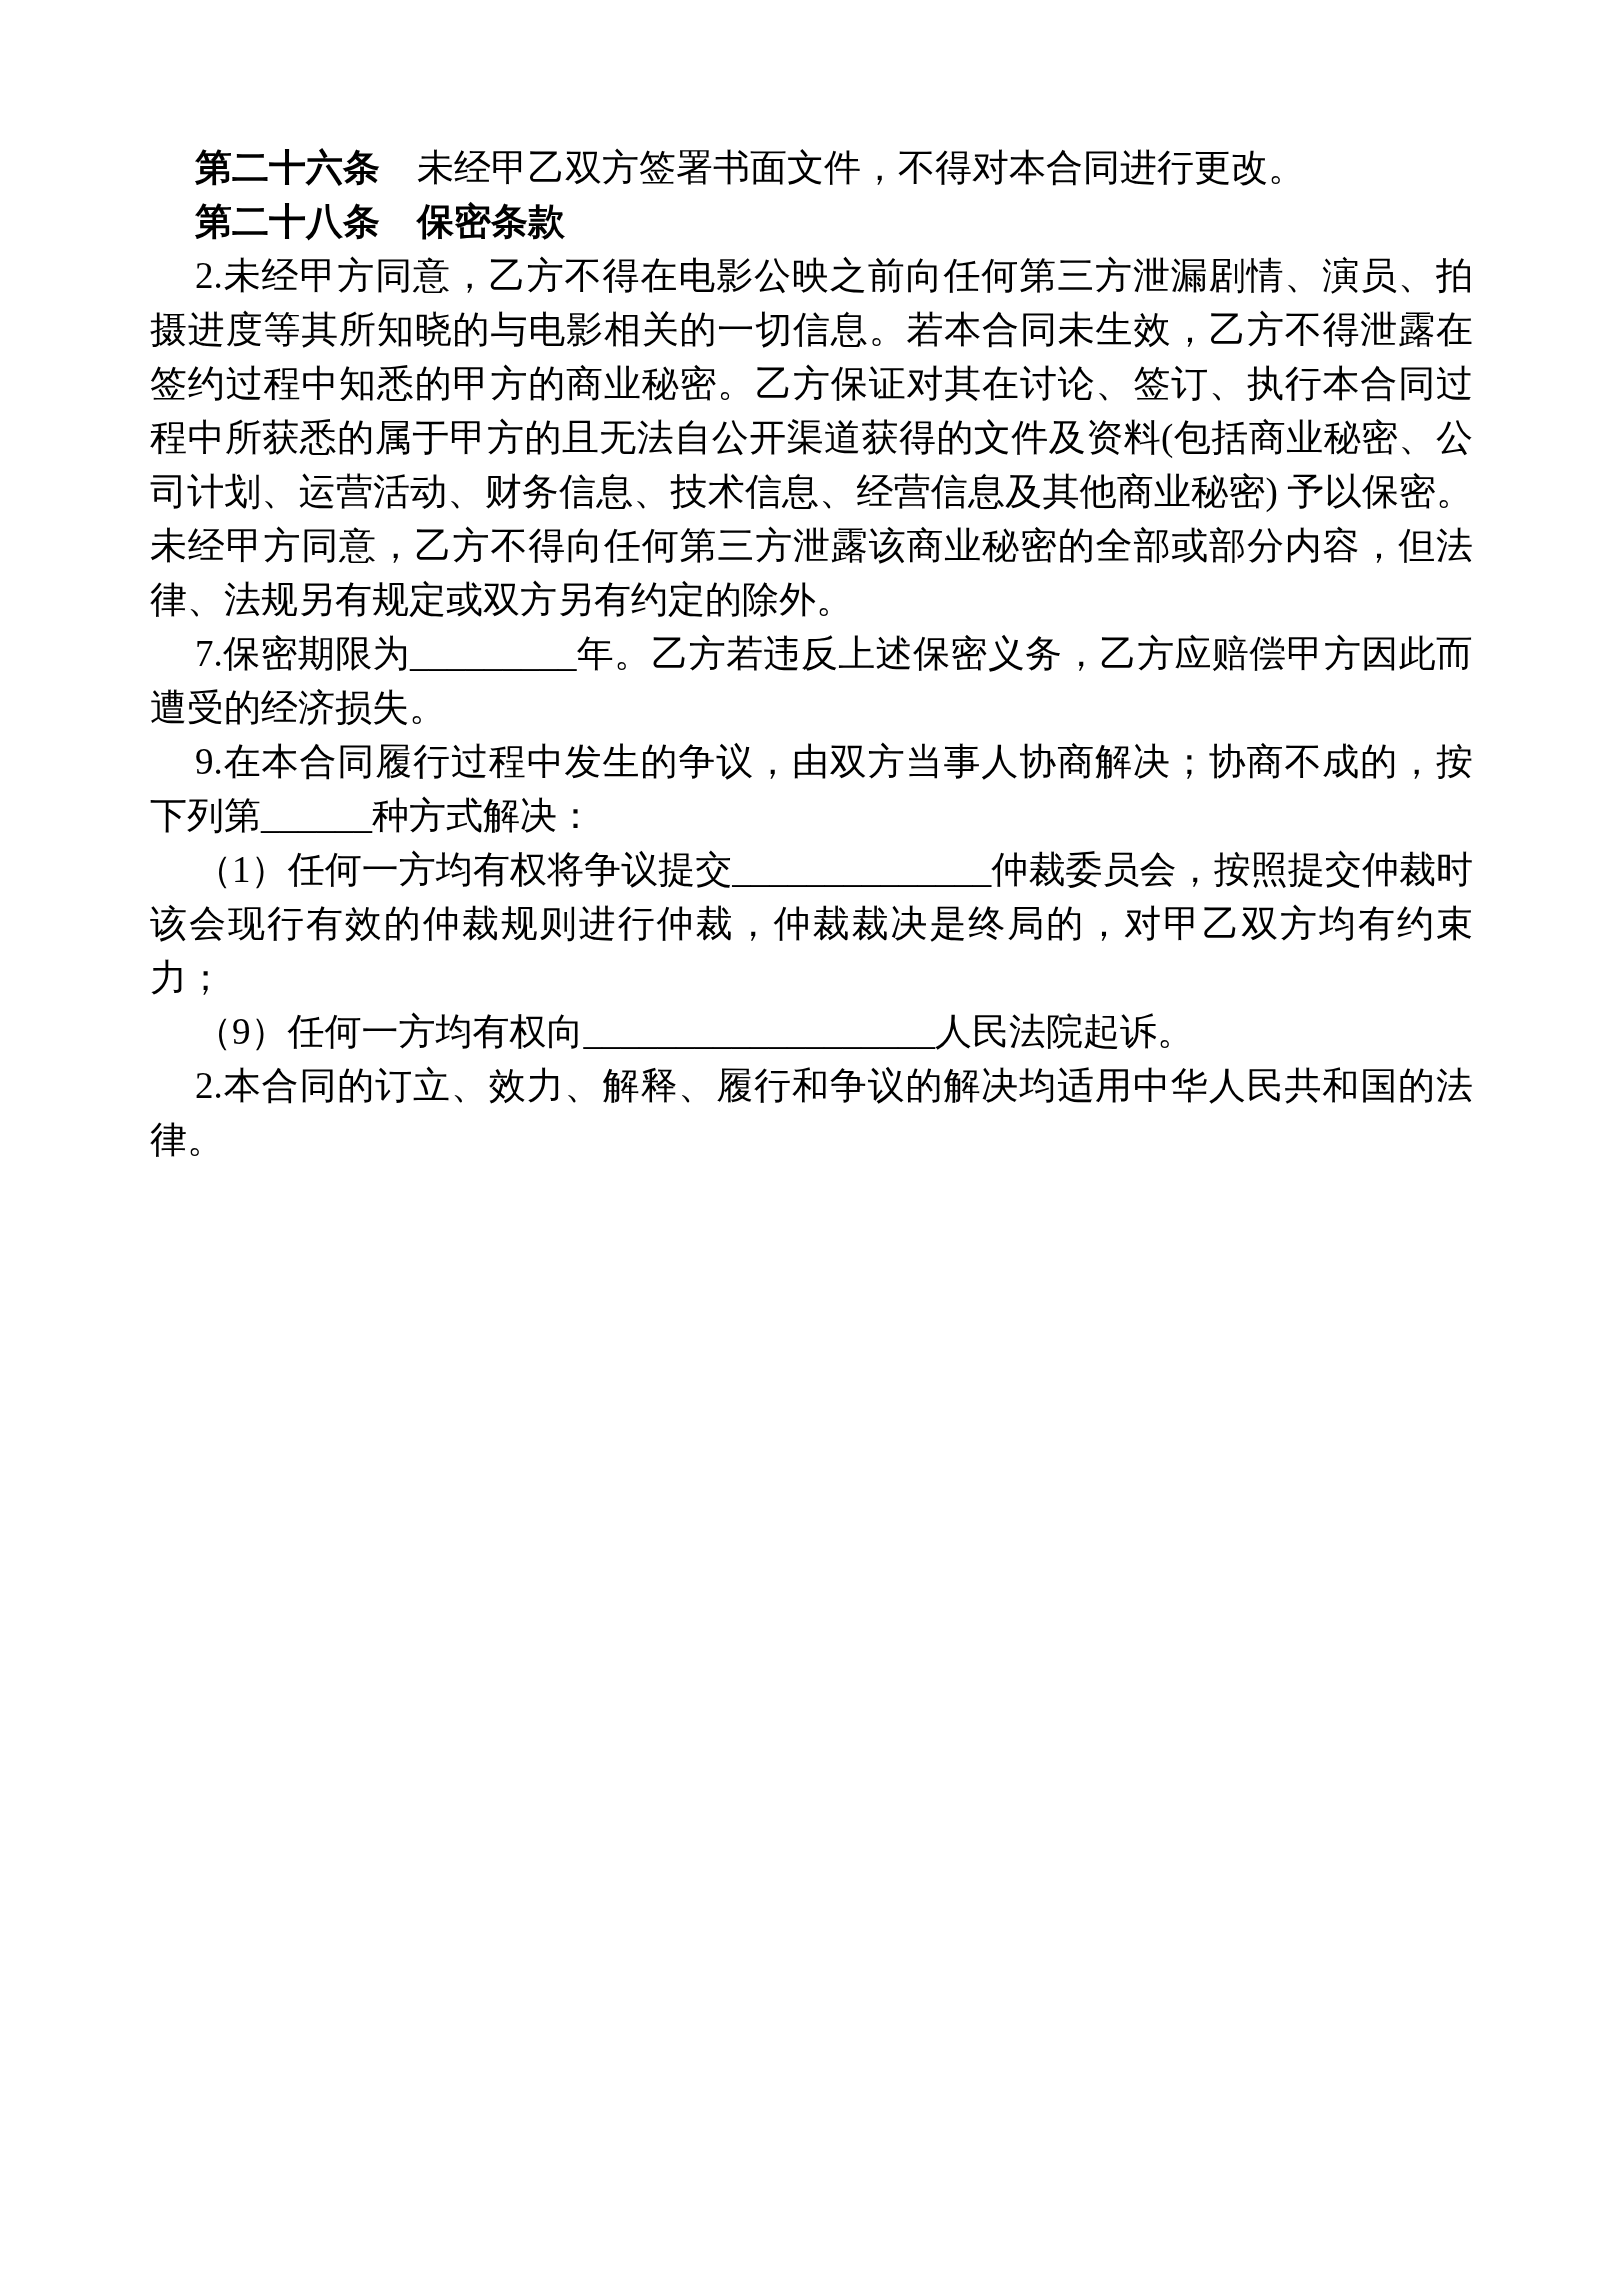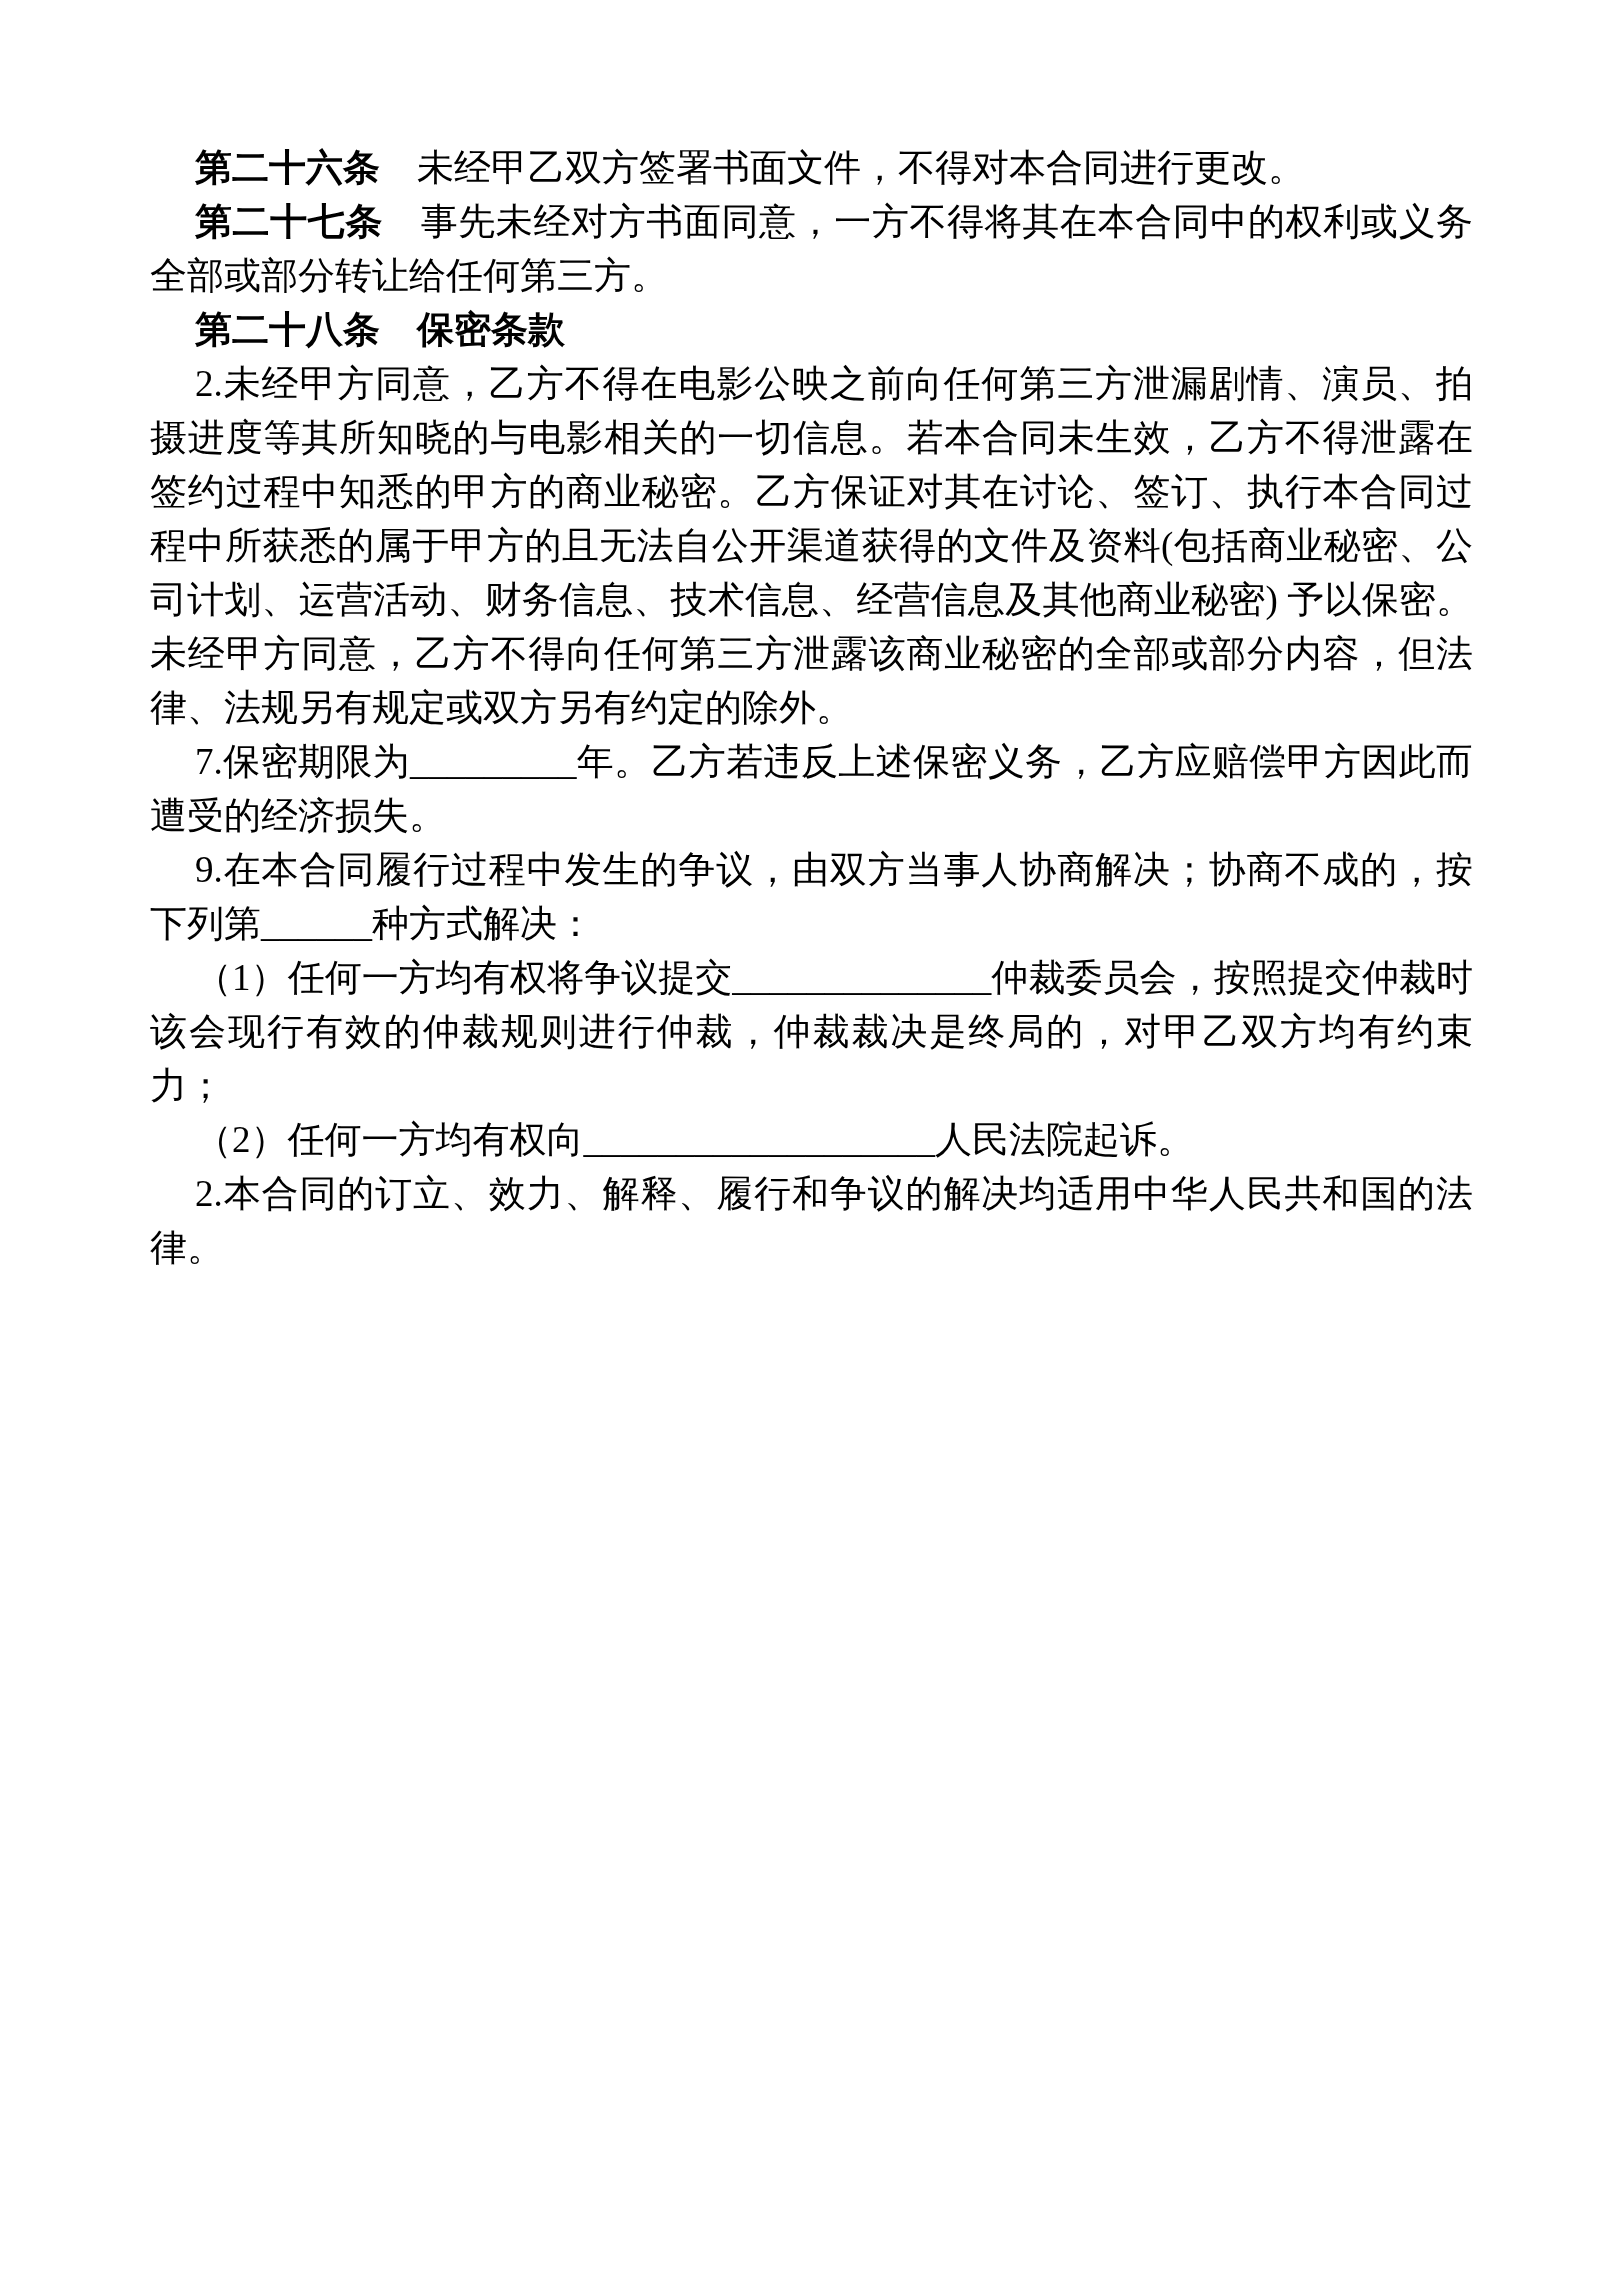--- a/index.html
+++ b/index.html
@@ -38,31 +38,30 @@
       font-weight: bold;
     }
   </style>
 </head>
 <body>
 
 <main class="doc">
 
   <p class="para"><b class="label">第二十六条</b><span>　未经甲乙双方签署书面文件，不得对本合同进行更改。</span></p>
 
-  <p class="para"><b class="label">第二十七条</b><span>　事先未经对方书面同意，一方不得将其在本合同中的权利或义务全部或部分转让给任何第三方。</span></p>
 
   <p class="para heading">第二十八条　保密条款</p>
 
   <p class="para">2.未经甲方同意，乙方不得在电影公映之前向任何第三方泄漏剧情、演员、拍摄进度等其所知晓的与电影相关的一切信息。若本合同未生效，乙方不得泄露在签约过程中知悉的甲方的商业秘密。乙方保证对其在讨论、签订、执行本合同过程中所获悉的属于甲方的且无法自公开渠道获得的文件及资料(包括商业秘密、公司计划、运营活动、财务信息、技术信息、经营信息及其他商业秘密) 予以保密。未经甲方同意，乙方不得向任何第三方泄露该商业秘密的全部或部分内容，但法律、法规另有规定或双方另有约定的除外。</p>
 
   <p class="para">7.保密期限为_________年。乙方若违反上述保密义务，乙方应赔偿甲方因此而遭受的经济损失。</p>
 
 
   <p class="para">9.在本合同履行过程中发生的争议，由双方当事人协商解决；协商不成的，按下列第______种方式解决：</p>
 
   <p class="para">（1）任何一方均有权将争议提交______________仲裁委员会，按照提交仲裁时该会现行有效的仲裁规则进行仲裁，仲裁裁决是终局的，对甲乙双方均有约束力；</p>
 
-  <p class="para">（2）任何一方均有权向___________________人民法院起诉。</p>
+  <p class="para">（9）任何一方均有权向___________________人民法院起诉。</p>
 
   <p class="para">2.本合同的订立、效力、解释、履行和争议的解决均适用中华人民共和国的法律。</p>
 
 </main>
 
 
 </body></html>

